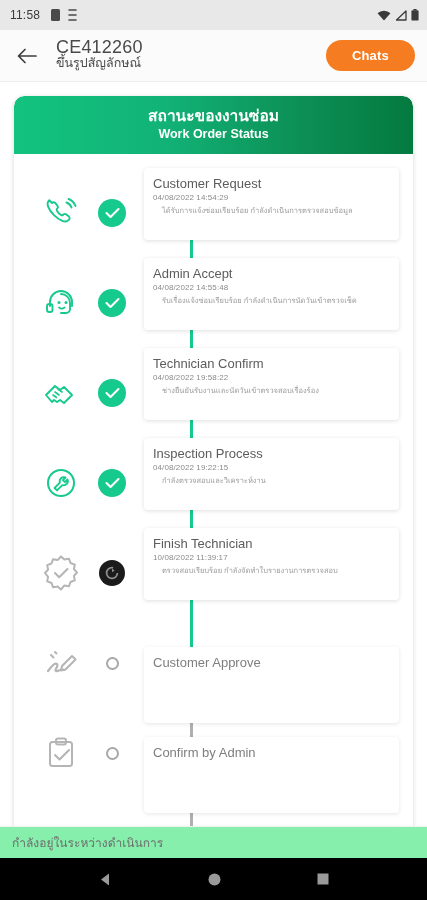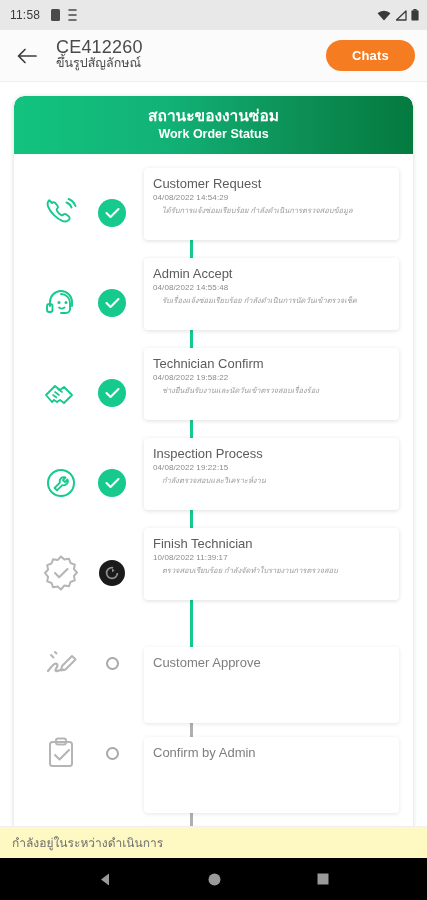--- a/index.html
+++ b/index.html
@@ -119,27 +119,27 @@
     min-height:72px;
   }
   .card-box.pending {
     box-shadow:0 1px 4px rgba(0,0,0,.10);
     min-height:76px;
     margin-top:29px;
   }
   .c-title { font-size:13px; color:#5c5c5c; line-height:17px; }
   .c-title.pending { color:#7e7e7e; }
   .c-date { font-size:8px; color:#8a8a8a; line-height:12px; letter-spacing:.1px; }
-  .c-desc { font-size:7.5px; color:#9a9a9a; line-height:11px; text-indent:9px; margin-top:1px;font-style:italic; }
+  .c-desc { font-size:7.5px; color:#9a9a9a; line-height:11px; text-indent:9px; margin-top:1px; }
 
   
   .footer-note {
     position:absolute; left:0; right:0; bottom:42px;
     height:32px;
-    background:#fef9c3;
+    background:#86efac;
     display:flex; align-items:center;
     padding-left:12px;
     border-top:1px solid #f0f0f0;
     font-size:12px; color:#6e6e6e;
   }
 
   
   .navbar {
     position:absolute; left:0; right:0; bottom:0;
     height:42px; background:#000;

